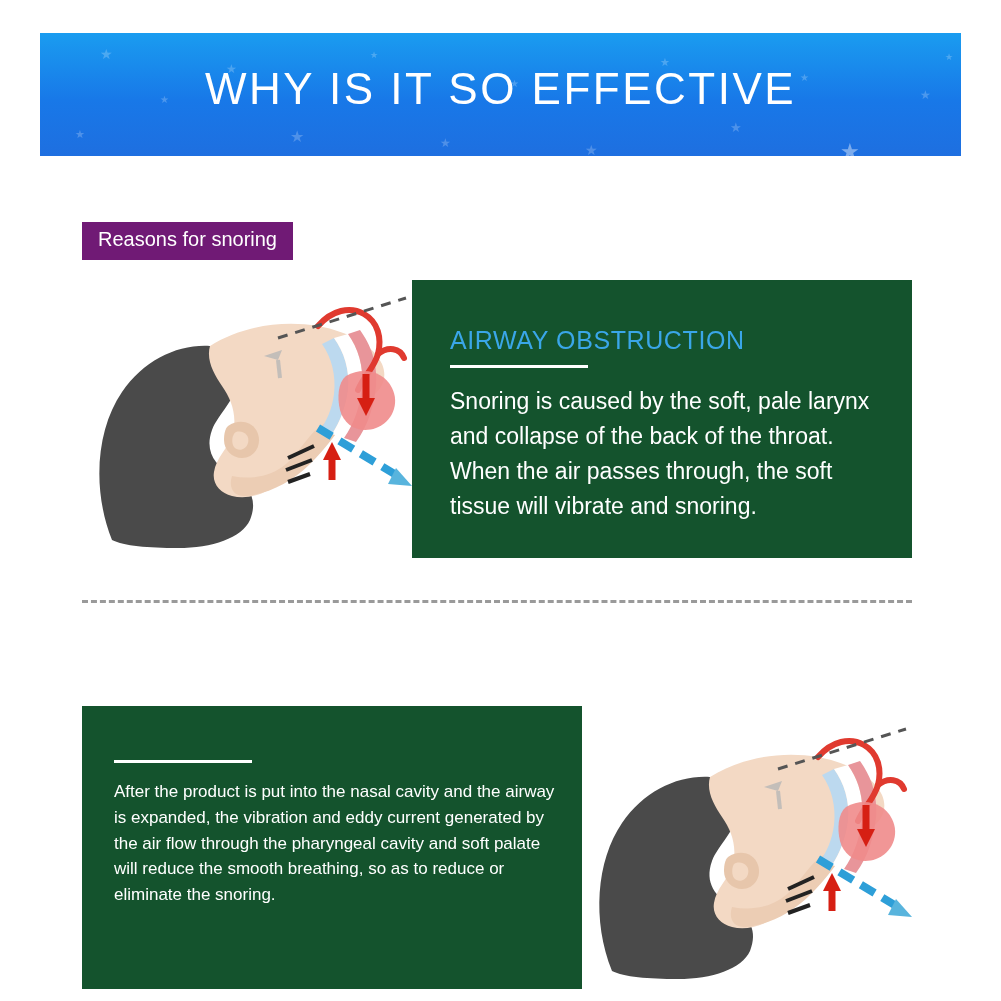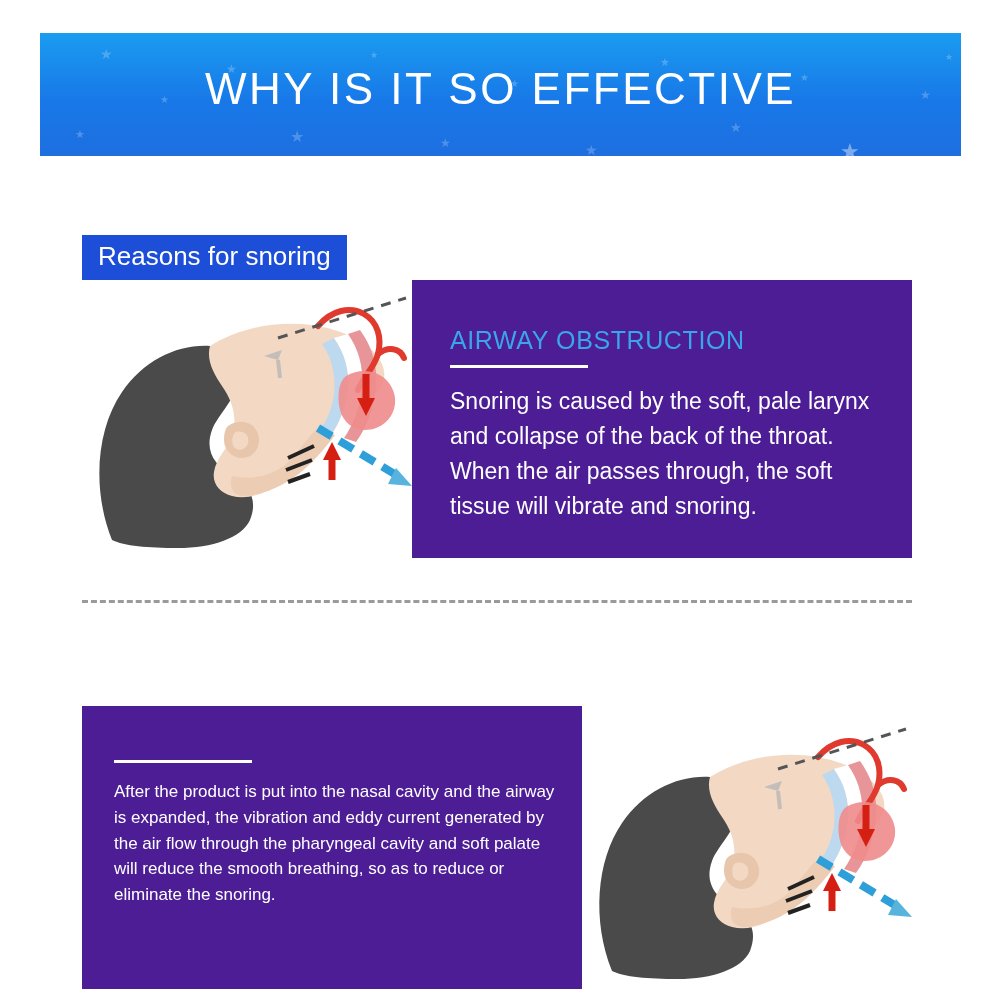--- a/index.html
+++ b/index.html
@@ -28,34 +28,33 @@
     font-size: 44px;
     letter-spacing: 2.5px;
     font-weight: 400;
     transform: translateY(-50%);
     white-space: nowrap;
   }
 
   
   .tag {
     position: absolute;
-    background: #1d4ed8;
-    color: #ffffff;
-    font-size: 26px;
+    background: #701a75;
+    color: #ffffff;
+    font-size: 20px;
     padding: 6px 16px 9px 16px;
     white-space: nowrap;
-    margin-top: 13px;
   }
   #tag-reasons { left: 82px; top: 222px; }
   #tag-treatment { left: 82px; top: 646px; }
 
   
   .card {
     position: absolute;
-    background: #4c1d95;
+    background: #14532d;
     display: flex;
   }
   #card-reasons { left: 82px; top: 280px; width: 830px; height: 278px; }
   #card-treatment { left: 82px; top: 706px; width: 830px; height: 283px; }
 
   .card-img {
     background: #ffffff;
     position: relative;
     flex: 0 0 auto;
     overflow: hidden;

